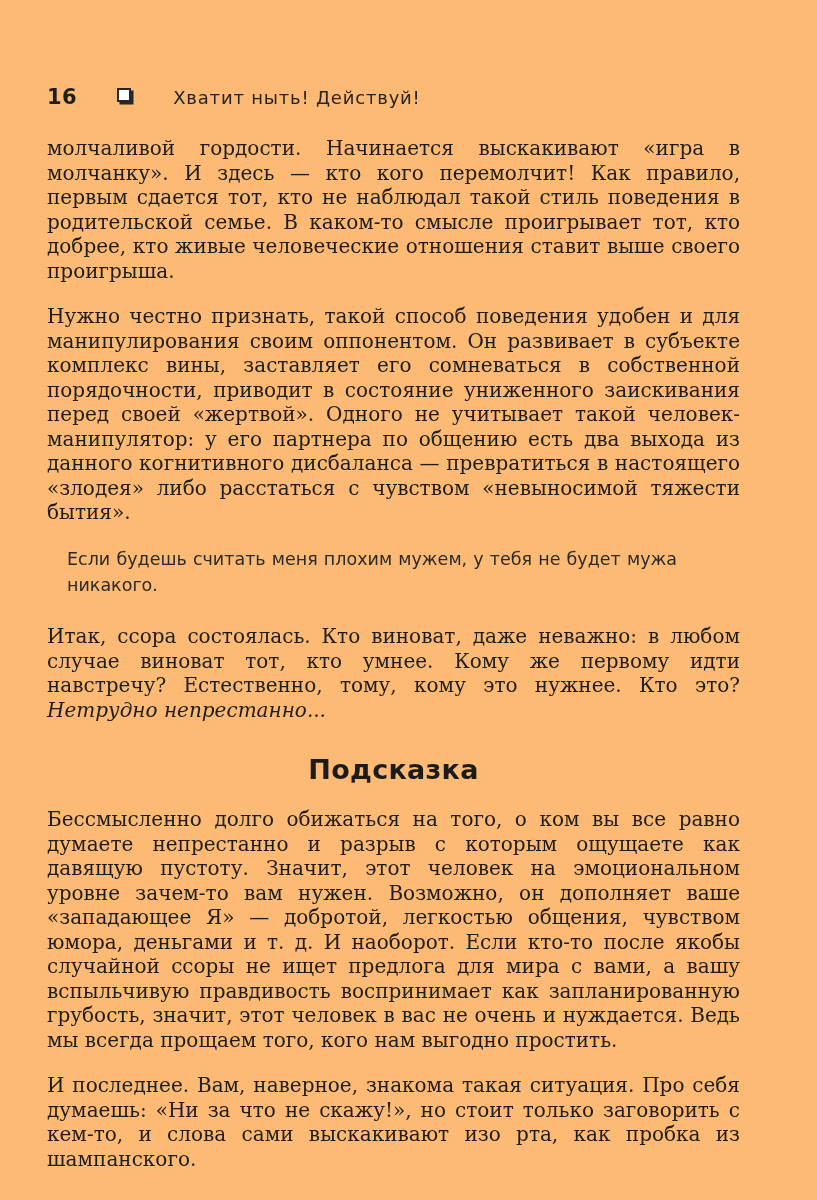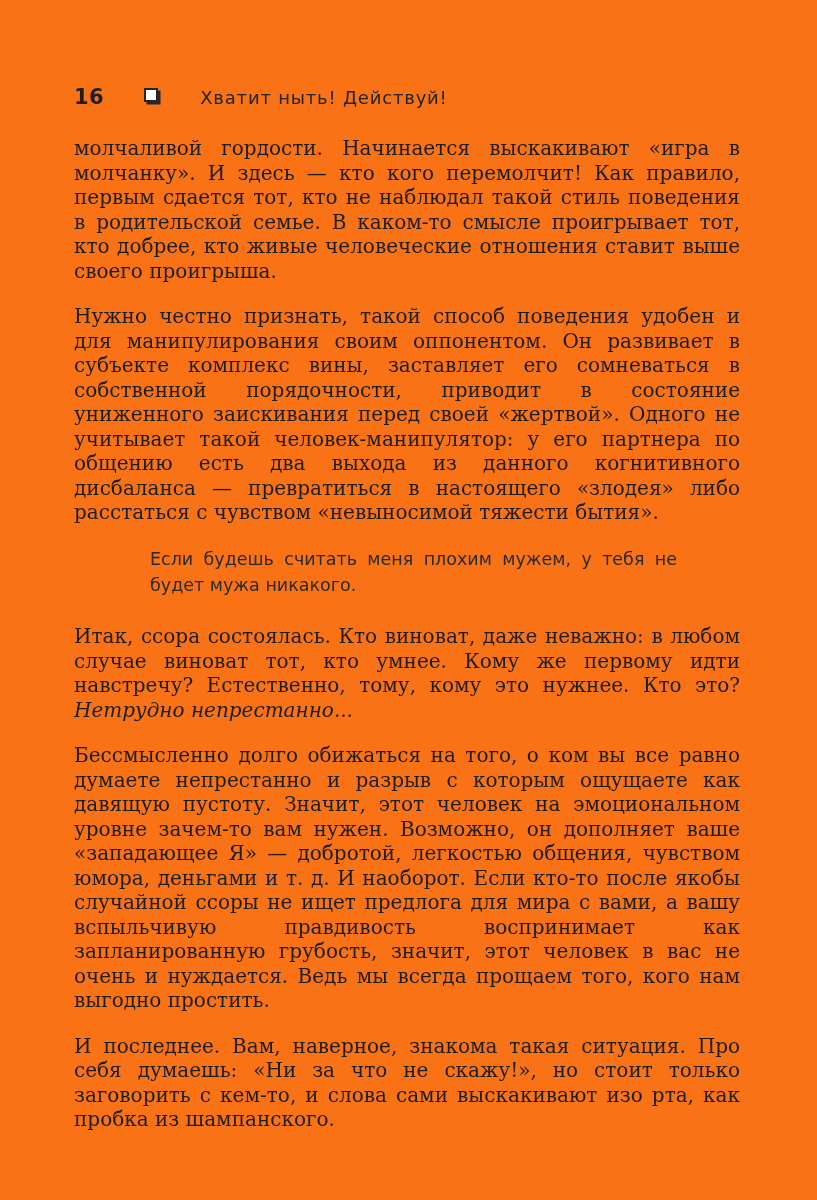--- a/index.html
+++ b/index.html
@@ -4,25 +4,25 @@
 <style>
   html, body {
     margin: 0;
     padding: 0;
     background: #ffffff;
   }
   .book-page {
     position: relative;
     width: 817px;
     height: 1200px;
-    background: #f97316;
+    background: #fdba74;
     color: #1e1e1e;
     overflow: hidden;
     box-sizing: border-box;
-    padding: 86px 77px 0 74px;
+    padding: 86px 77px 0 47px;
   }
   
   .running-head {
     display: flex;
     align-items: center;
     height: 22px;
     margin-bottom: 28px;
   }
   .page-number {
     font-family: "DejaVu Sans", sans-serif;
@@ -53,21 +53,21 @@
     font-family: "DejaVu Serif", "Liberation Serif", serif;
     font-size: 20px;
     line-height: 1.225;
     text-align: justify;
     margin: 0 0 21px 0;
     color: #1d1d1d;
   }
   .italic-tail { font-style: italic; }
   
   .quote-block {
-    margin: 18px 63px 26px 76px;
+    margin: 18px 63px 26px 20px;
   }
   .quote-text {
     font-family: "DejaVu Sans", "Liberation Sans", sans-serif;
     font-size: 17.5px;
     line-height: 1.5;
     text-align: justify;
     color: #2a2a2a;
     margin: 0;
   }
   .quote-attribution {
@@ -103,18 +103,19 @@
   <p class="body-para">молчаливой гордости. Начинается выскакивают «игра в молчанку». И здесь — кто кого перемолчит! Как правило, первым сдается тот, кто не наблюдал такой стиль поведения в родительской семье. В каком-то смысле проигрывает тот, кто добрее, кто живые человеческие отношения ставит выше своего проигрыша.</p>
 
   <p class="body-para">Нужно честно признать, такой способ поведения удобен и для манипулирования своим оппонентом. Он развивает в субъекте комплекс вины, заставляет его сомневаться в собственной порядочности, приводит в состояние униженного заискивания перед своей «жертвой». Одного не учитывает такой человек-манипулятор: у его партнера по общению есть два выхода из данного когнитивного дисбаланса — превратиться в настоящего «злодея» либо расстаться с чувством «невыносимой тяжести бытия».</p>
 
   <div class="quote-block">
     <p class="quote-text">Если будешь считать меня плохим мужем, у тебя не будет мужа никакого.</p>
   </div>
 
   <p class="body-para"><span>Итак, ссора состоялась. Кто виноват, даже неважно: в любом случае виноват тот, кто умнее. Кому же первому идти навстречу? Естественно, тому, кому это нужнее. Кто это? </span><span class="italic-tail">Нетрудно непрестанно...</span></p>
 
+  <h2 class="section-heading">Подсказка</h2>
 
   <p class="body-para">Бессмысленно долго обижаться на того, о ком вы все равно думаете непрестанно и разрыв с которым ощущаете как давящую пустоту. Значит, этот человек на эмоциональном уровне зачем-то вам нужен. Возможно, он дополняет ваше «западающее Я» — добротой, легкостью общения, чувством юмора, деньгами и т. д. И наоборот. Если кто-то после якобы случайной ссоры не ищет предлога для мира с вами, а вашу вспыльчивую правдивость воспринимает как запланированную грубость, значит, этот человек в вас не очень и нуждается. Ведь мы всегда прощаем того, кого нам выгодно простить.</p>
 
   <p class="body-para">И последнее. Вам, наверное, знакома такая ситуация. Про себя думаешь: «Ни за что не скажу!», но стоит только заговорить с кем-то, и слова сами выскакивают изо рта, как пробка из шампанского.</p>
 
 </div>
 
 </body></html>

